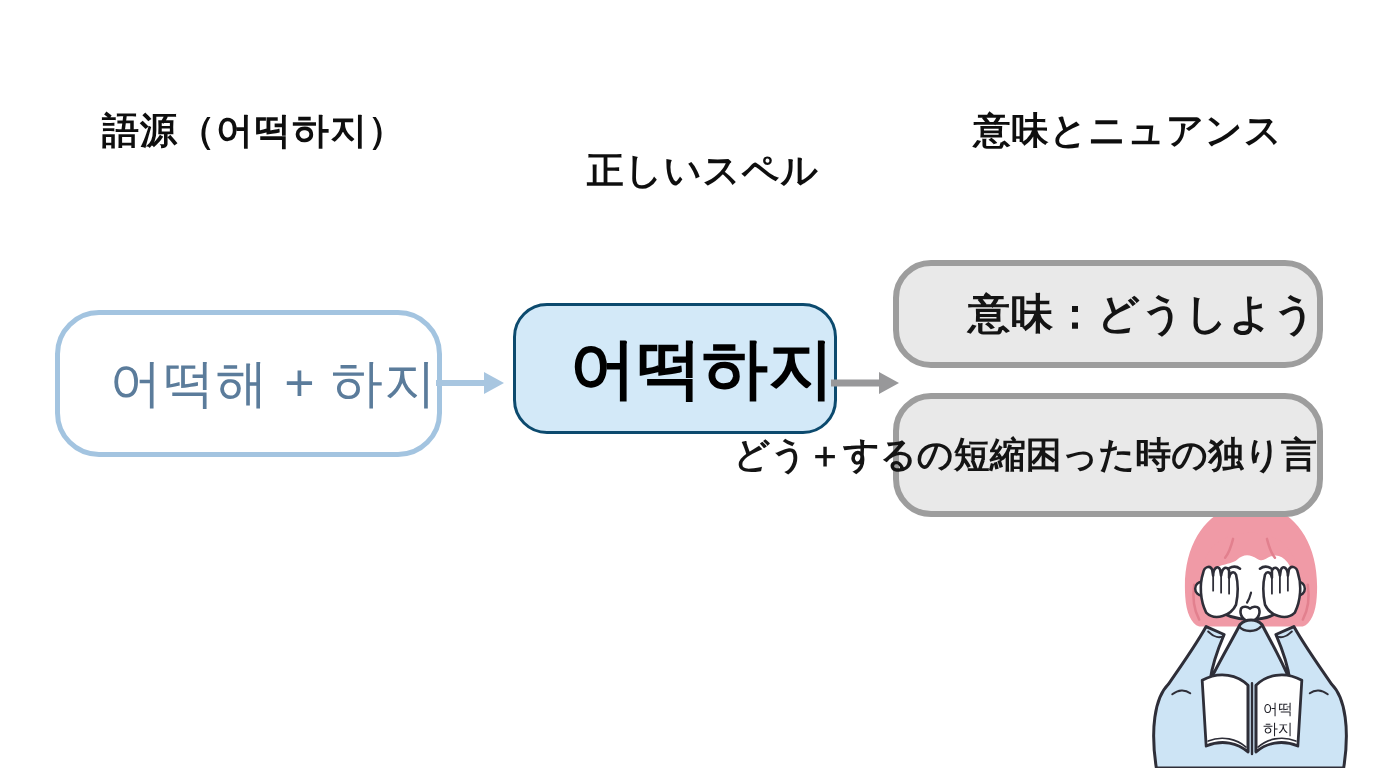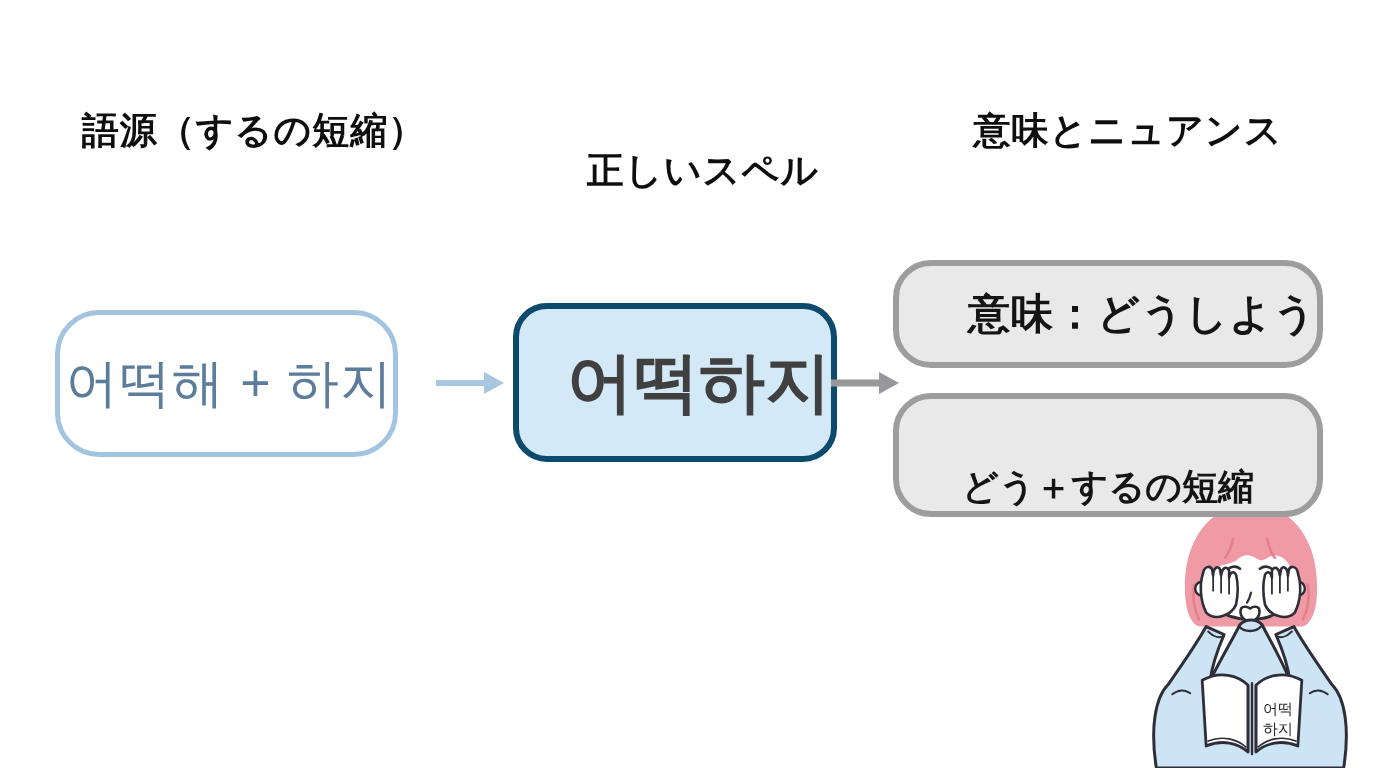--- a/index.html
+++ b/index.html
@@ -16,57 +16,57 @@
   }
   .hdr-etymology{left:254px;}
   .hdr-spelling{left:703px;margin-top:40px;}
   .hdr-meaning{left:1128px;font-family:Liberation Serif, serif;}
 
   .box{
     position:absolute;display:flex;align-items:center;justify-content:flex-end;
     box-sizing:border-box;text-align:center;white-space:nowrap;
   }
   .box-etymology{
-    left:55px;top:310px;width:343px;height:147px;
+    left:55px;top:310px;width:387px;height:147px;
     background:#ffffff;border:5px solid #a3c4e0;border-radius:44px;
     font-size:52px;font-weight:400;color:#5b7c9b;letter-spacing:1px;
   }
   .box-spelling{
-    left:513px;top:303px;width:324px;height:159px;
-    background:#d3e9f8;border:6px solid #0c4a6e;border-radius:34px;
-    font-size:66px;font-weight:700;color:#404040;
+    left:513px;top:303px;width:324px;height:131px;
+    background:#d3e9f8;border:3px solid #0c4a6e;border-radius:34px;
+    font-size:66px;font-weight:700;color:#000000;
   }
   .box-meaning{
     left:893px;top:260px;width:430px;height:108px;
     background:#e9e9e9;border:6px solid #9d9d9d;border-radius:38px;
     font-size:42px;font-weight:700;color:#141414;letter-spacing:1px;
   }
   .box-nuance{
     left:893px;top:393px;width:430px;height:124px;
     background:#e9e9e9;border:6px solid #9d9d9d;border-radius:38px;
     font-size:36px;font-weight:700;color:#141414;
-    flex-direction:column;line-height:48px;z-index:3;
+    flex-direction:row;line-height:48px;z-index:3;
   }
   .arrow{position:absolute;}
   .arrow1{left:436px;top:368px;}
   .arrow2{left:831px;top:368px;}
   .illustration{position:absolute;left:1138px;top:497px;width:230px;height:271px;z-index:2;}
   .outline{stroke:#2e2e38;stroke-linecap:round;stroke-linejoin:round;}
   .hair{fill:#f09aa6;}
   .hairline{stroke:#e2808e;fill:none;stroke-width:2.5;stroke-linecap:round;}
   .skin{fill:#ffffff;}
   .sweater{fill:#cde4f5;}
   .booktext{font-family:"Liberation Sans","DejaVu Sans",sans-serif;font-size:15px;fill:#1c1c24;}
 </style>
 </head>
 <body>
 
 <div class="canvas">
 
-  <div class="hdr hdr-etymology">語源（するの短縮）</div>
+  <div class="hdr hdr-etymology">語源（어떡하지）</div>
   <div class="hdr hdr-spelling">正しいスペル</div>
   <div class="hdr hdr-meaning">意味とニュアンス</div>
 
   <div class="box box-etymology">
     <span>어떡해 + 하지</span>
   </div>
 
   <svg class="arrow arrow1" width="70" height="30" viewBox="0 0 70 30">
     <line x1="1" y1="15" x2="50" y2="15" stroke-width="6" stroke-linecap="round" stroke="#a8c6e0"></line>
     <path d="M48,4 L68,15 L48,26 Z" fill="#a8c6e0"></path>
@@ -80,20 +80,21 @@
     <line x1="1" y1="15" x2="50" y2="15" stroke-width="7" stroke-linecap="round" stroke="#98989a"></line>
     <path d="M48,4 L68,15 L48,26 Z" fill="#98989a"></path>
   </svg>
 
   <div class="box box-meaning">
     <span>意味：どうしよう</span>
   </div>
 
   <div class="box box-nuance">
     <span>どう＋するの短縮</span>
+    <span>困った時の独り言</span>
   </div>
 
   <svg class="illustration" viewBox="0 0 230 272">
 
     <path class="hair" d="M47,100 C43,42 74,7 113,7 C152,7 183,42 179,100
              C178,116 173,127 165,130 L61,130 C53,127 48,116 47,100 Z"></path>
     <path class="hairline" d="M56,88 C54,102 56,114 61,123"></path>
     <path class="hairline" d="M170,88 C172,102 170,114 165,123"></path>
 
     <circle class="skin outline" cx="64" cy="92" r="7" stroke-width="2.5"></circle>

